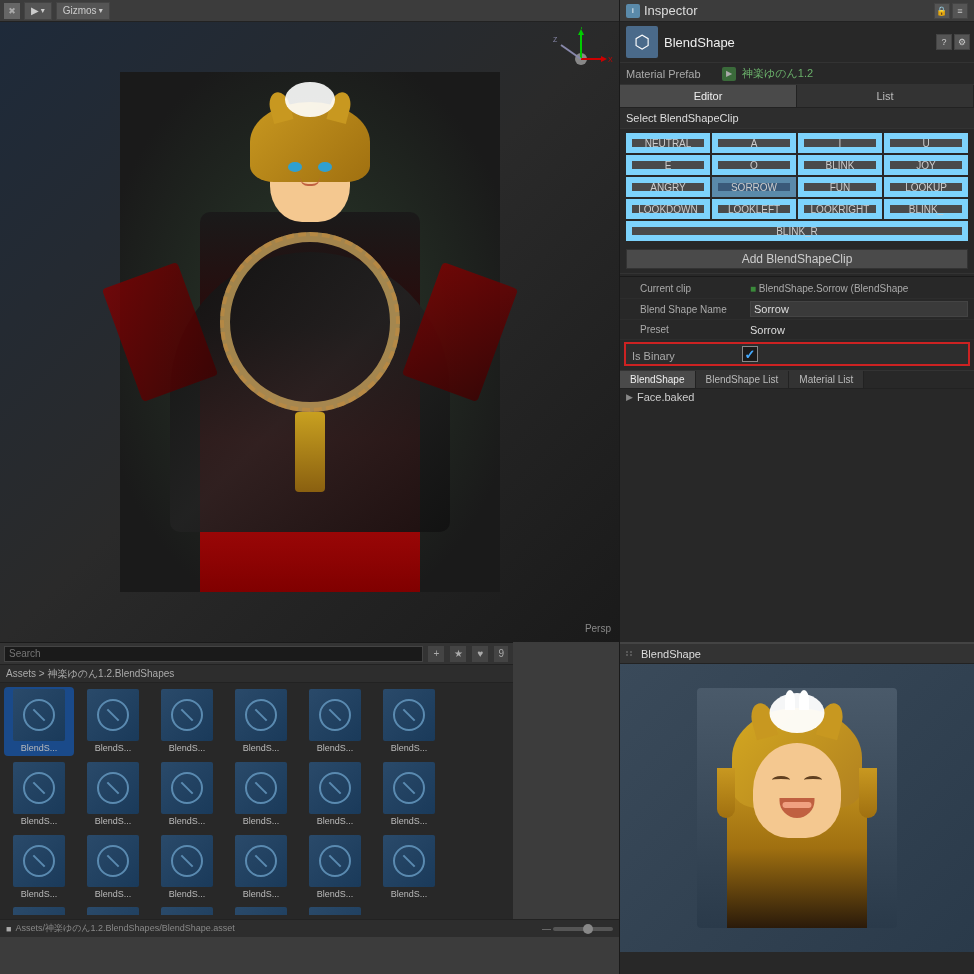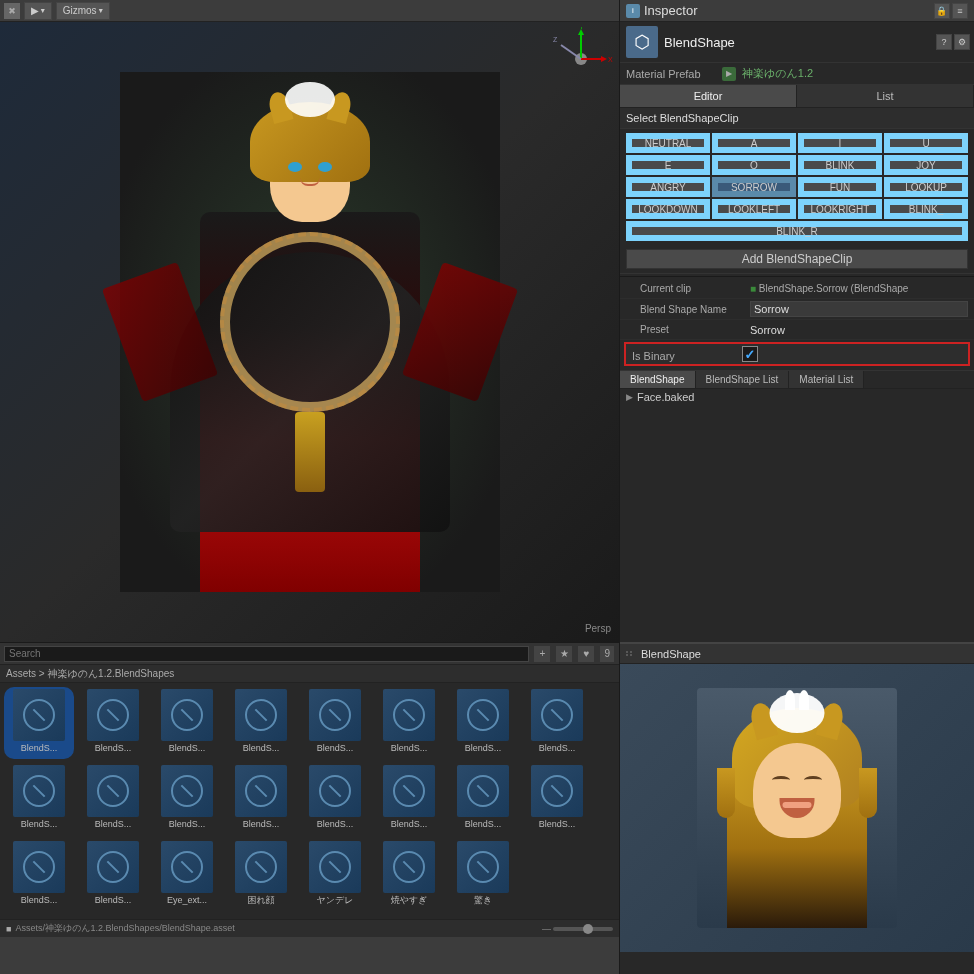--- a/index.html
+++ b/index.html
@@ -63,21 +63,21 @@
     .persp-label {
       position: absolute;
       bottom: 8px; right: 8px;
       font-size: 10px; color: #888;
     }
 
     
     .assets-panel {
       position: absolute;
       top: 642px; left: 0;
-      width: 619px;
+      width: 513px;
       height: 295px;
       background: #282828;
       border-top: 1px solid #1a1a1a;
     }
     .assets-toolbar {
       height: 22px;
       background: #333;
       display: flex; align-items: center;
       padding: 0 4px; gap: 4px;
       border-bottom: 1px solid #222;
@@ -116,21 +116,21 @@
       gap: 4px;
       overflow-y: auto;
       height: calc(100% - 40px - 22px);
     }
     .asset-item {
       width: 70px;
       display: flex; flex-direction: column;
       align-items: center;
       padding: 2px;
       cursor: pointer;
-      border-radius: 10px;
+      border-radius: 4px;
     }
     .asset-item.selected { background: #1a4a8a; }
     .asset-icon {
       width: 52px; height: 52px;
       background: linear-gradient(135deg, #2a4a6a 0%, #1a3a5a 100%);
       border-radius: 2px;
       display: flex; align-items: center; justify-content: center;
       position: relative;
       overflow: hidden;
     }

